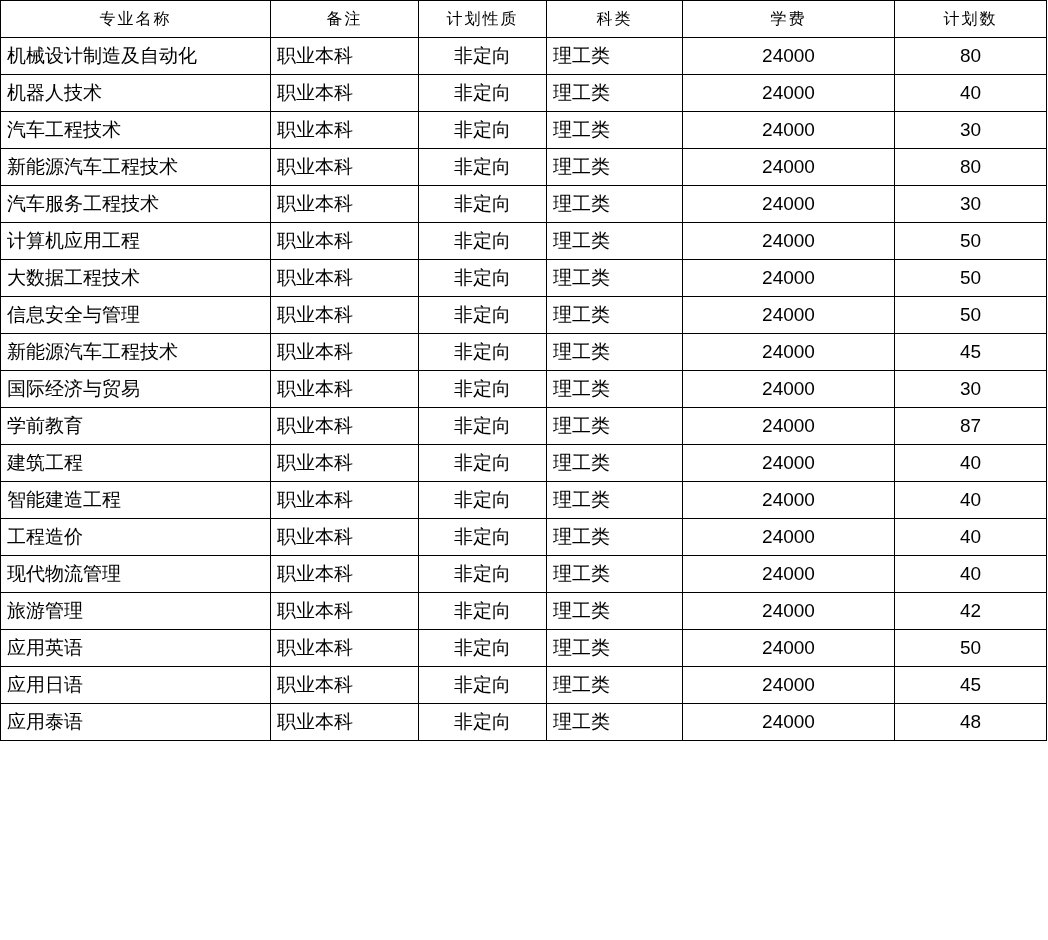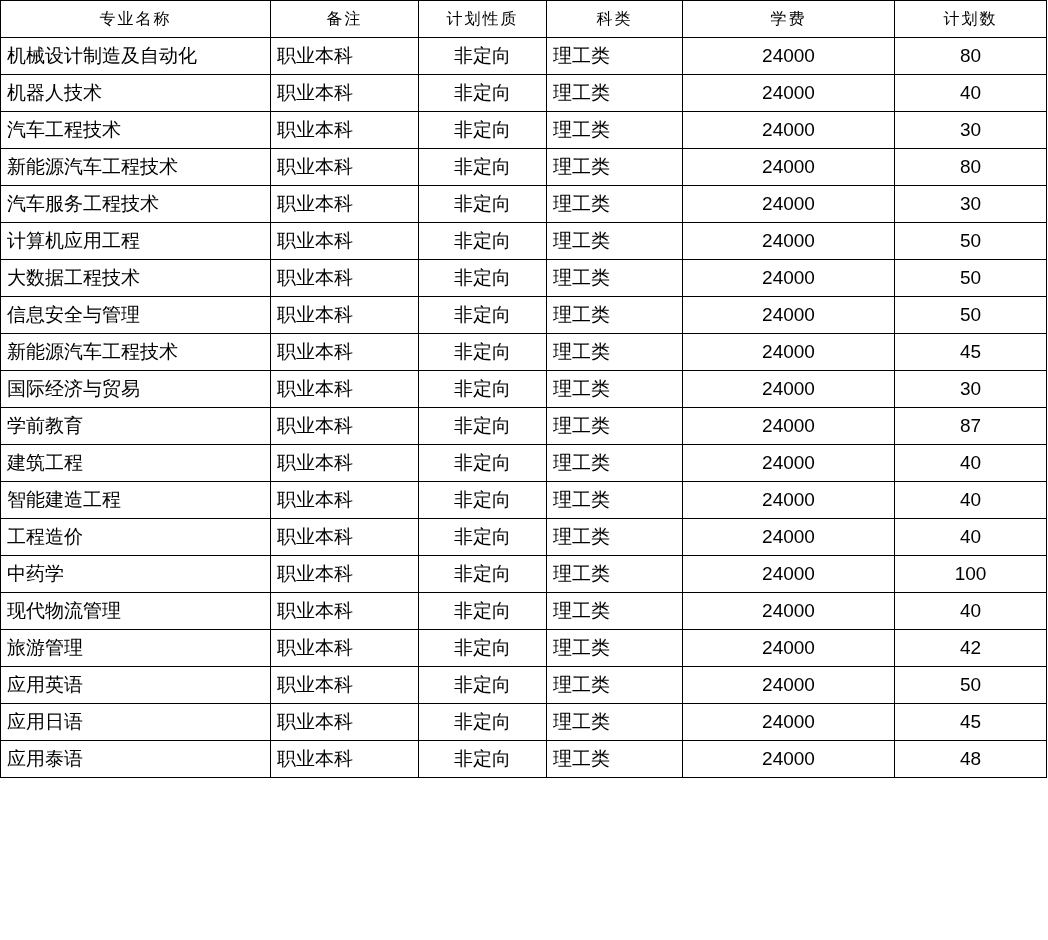--- a/index.html
+++ b/index.html
@@ -178,28 +178,20 @@
       </tr>
       <tr>
         <td class="cell-major">工程造价</td>
         <td class="cell-remark">职业本科</td>
         <td class="cell-nature">非定向</td>
         <td class="cell-subject">理工类</td>
         <td class="cell-fee">24000</td>
         <td class="cell-count">40</td>
       </tr>
       <tr>
-        <td class="cell-major">中药学</td>
-        <td class="cell-remark">职业本科</td>
-        <td class="cell-nature">非定向</td>
-        <td class="cell-subject">理工类</td>
-        <td class="cell-fee">24000</td>
-        <td class="cell-count">100</td>
-      </tr>
-      <tr>
         <td class="cell-major">现代物流管理</td>
         <td class="cell-remark">职业本科</td>
         <td class="cell-nature">非定向</td>
         <td class="cell-subject">理工类</td>
         <td class="cell-fee">24000</td>
         <td class="cell-count">40</td>
       </tr>
       <tr>
         <td class="cell-major">旅游管理</td>
         <td class="cell-remark">职业本科</td>

